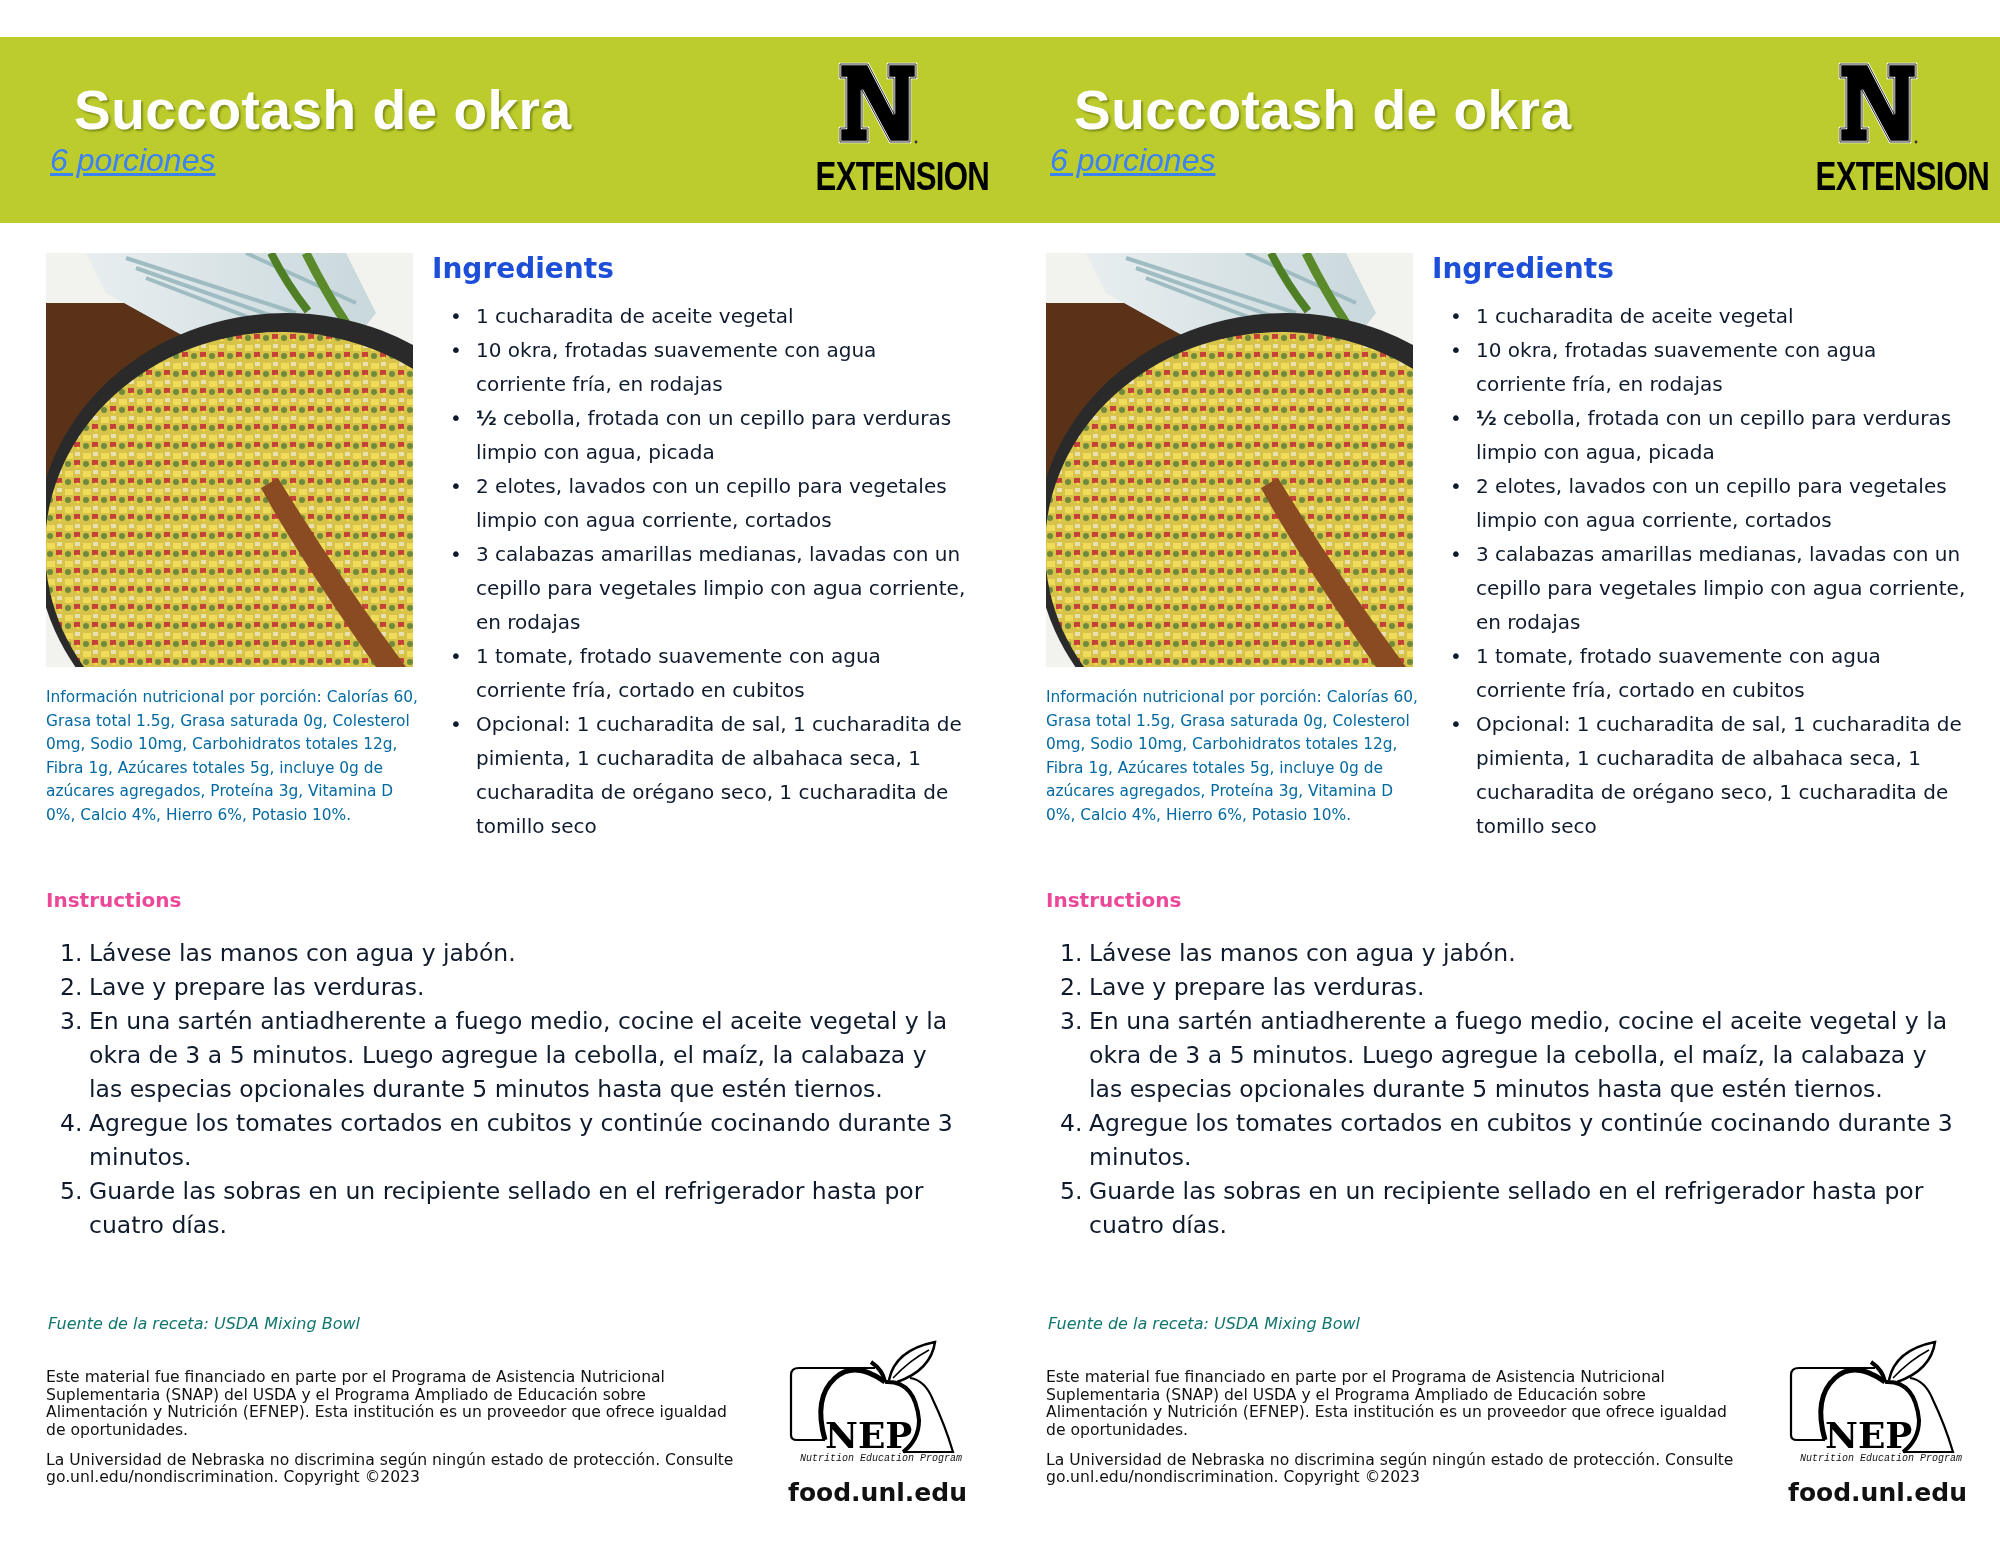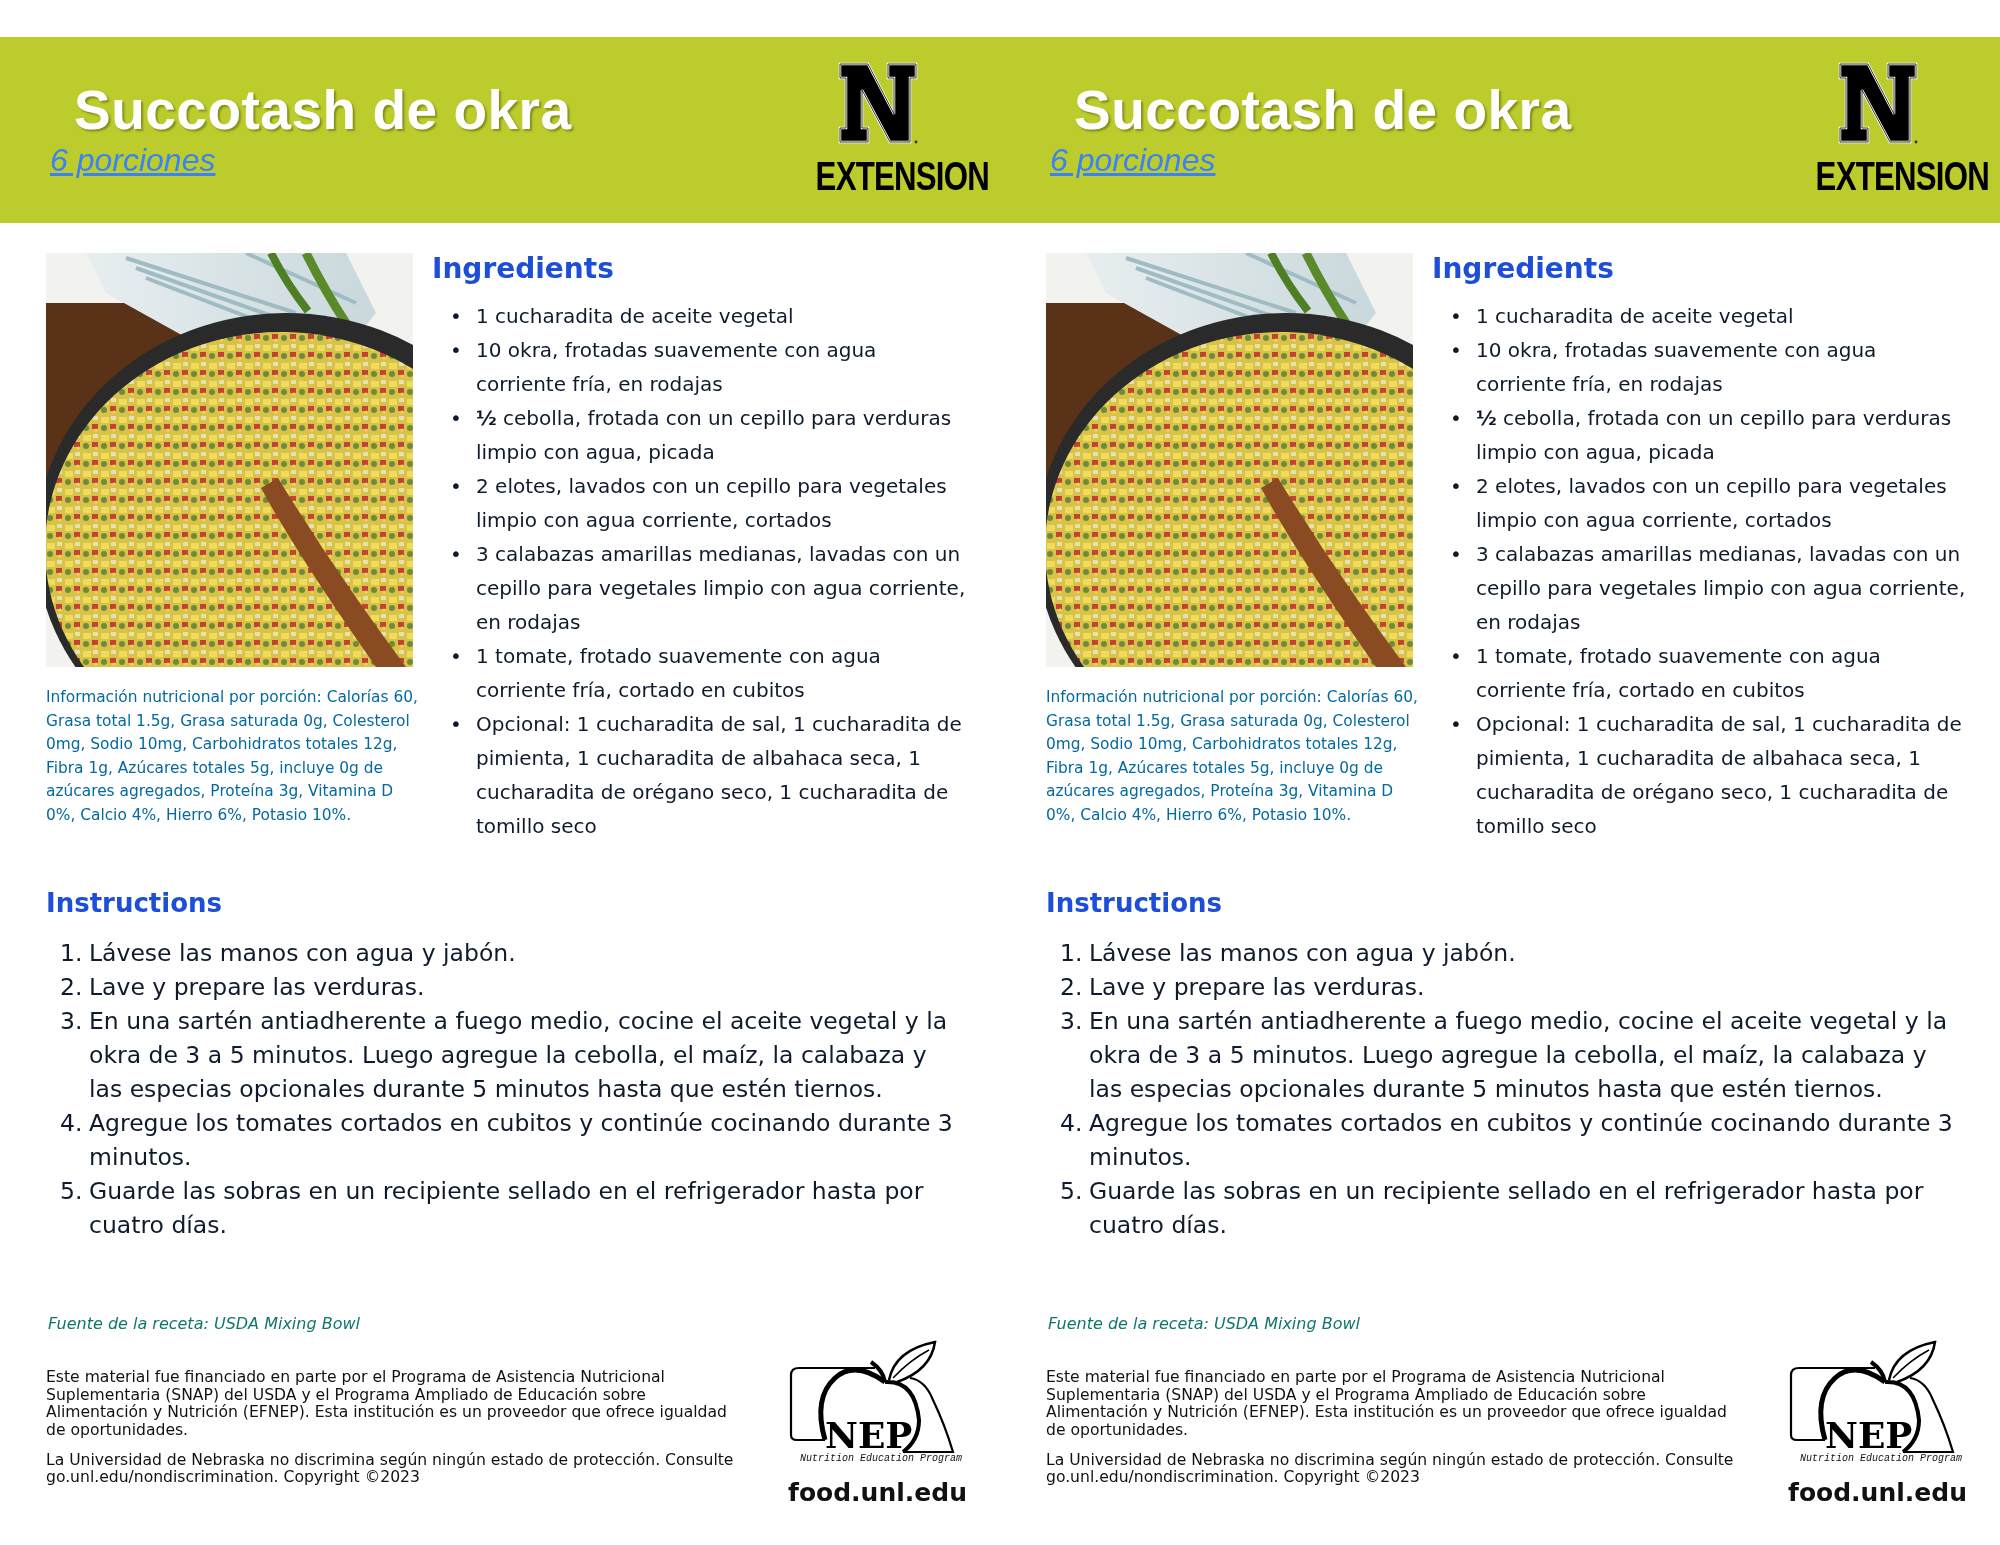--- a/index.html
+++ b/index.html
@@ -22,21 +22,21 @@
   .photo { position: absolute; left: 46px; top: 253px; width: 367px; height: 414px; overflow: hidden; background: #6b5a2a; }
 
   .nutrition { position: absolute; left: 46px; top: 686px; width: 372px; font-size: 15.4px; line-height: 23.5px; color: #0369a1; }
 
   .h-ingredients { position: absolute; left: 432px; top: 252px; font-family: "DejaVu Sans", sans-serif; font-weight: 700; font-size: 28px; color: #1d4ed8; }
   .ingredients { position: absolute; left: 450px; top: 299px; width: 520px; list-style: none; font-size: 20px; line-height: 34px; }
   .ingredients li { position: relative; padding-left: 26px; }
   .ingredients li::before { content: "•"; position: absolute; left: 0; top: 0; font-size: 20px; color: #0f1b2d; }
   .ingredients .frac { font-weight: 700; }
 
-  .h-instructions { position: absolute; left: 46px; top: 888px; font-weight: 700; font-size: 26px; color: #1d4ed8; }
+  .h-instructions { position: absolute; left: 46px; top: 888px; font-weight: 700; font-size: 20px; color: #ec4899; }
   .instructions { position: absolute; left: 60px; top: 936px; width: 900px; list-style: none; font-size: 23.5px; line-height: 34px; }
   .instructions li { position: relative; padding-left: 29px; }
   .instructions li .num { position: absolute; left: 0; top: 0; }
 
   .source { position: absolute; left: 48px; top: 1314px; font-style: italic; font-size: 16px; color: #0f766e; white-space: nowrap; }
   .funding { position: absolute; left: 46px; top: 1369px; width: 700px; font-size: 15.6px; line-height: 17.5px; color: #111; }
   .nondisc { position: absolute; left: 46px; top: 1452px; width: 700px; font-size: 15.6px; line-height: 17px; color: #111; }
 
   .nep-logo { position: absolute; left: 785px; top: 1340px; width: 175px; height: 135px; }
   .nep-sub { position: absolute; left: 800px; top: 1453px; width: 160px; text-align: center; font-family: Liberation Mono, monospace; font-style: italic; font-size: 10px; color: #111; white-space: nowrap; }

